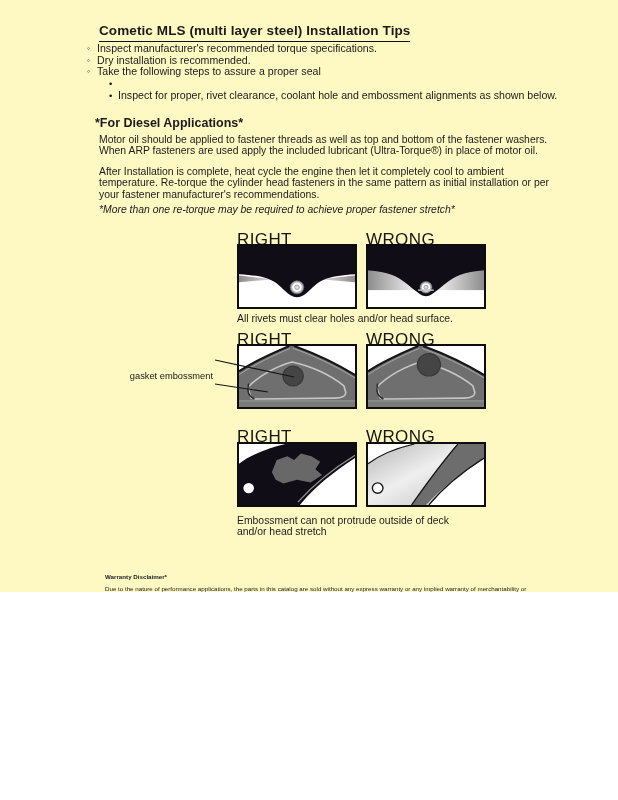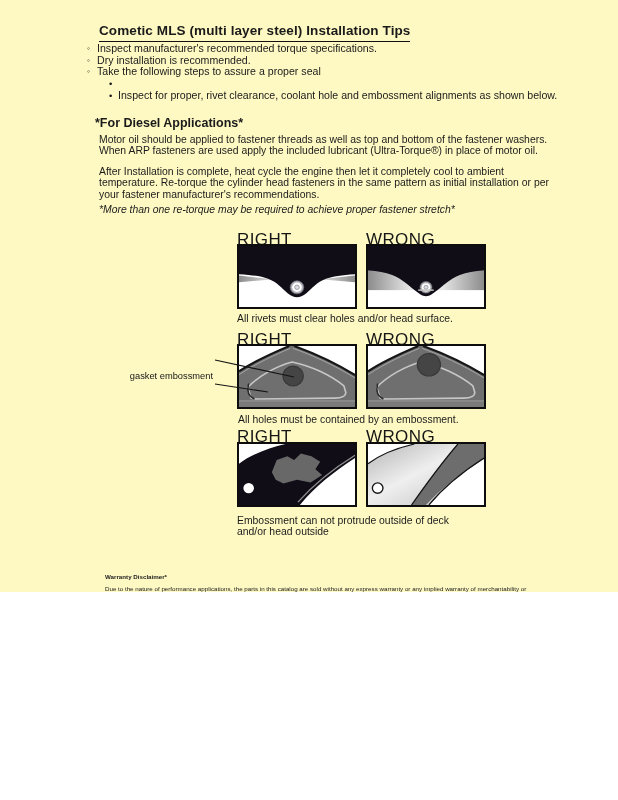--- a/index.html
+++ b/index.html
@@ -165,21 +165,20 @@
       <path d="M53,2.5 C38,9 18,18.5 0,30.5" stroke="#aeaeae" stroke-width="0.9" fill="none"></path>
       <path d="M56,2.5 C75,9.5 97,19.5 120,34" stroke="#aeaeae" stroke-width="0.9" fill="none"></path>
       <rect x="0" y="58.5" width="120" height="6.5" fill="#7a7a7a"></rect>
       <line x1="0" y1="58.5" x2="120" y2="58.5" stroke="#a2a2a2" stroke-width="0.9"></line>
       <path d="M12.5,55.5 L9,44 C20,32.5 38,21.5 55,17 C74,21 95,31 108.5,42.5 L110.5,49.5 C110.5,53.5 106,55.5 99,55.5 L20,56.5 C15.5,56.5 13.2,56.3 12.5,55.5 Z" stroke="#c6c6c6" stroke-width="1.7" fill="none" stroke-linejoin="round"></path>
       <path d="M10,40 C8,48 10,54 16,56.5" stroke="#2a2a2a" stroke-width="1.5" fill="none"></path>
       <circle cx="63" cy="20" r="12" fill="#454545" stroke="#383838" stroke-width="1.2"></circle>
     </svg>
   </div>
 
-  <div class="abs caption cap2">All holes must be contained by an embossment.</div>
 
   <div class="abs figlabel col-r row3-lab">RIGHT</div>
   <div class="abs figlabel col-w row3-lab">WRONG</div>
 
   <div class="abs fig-box col-r row3-box">
     <svg width="116" height="61" viewBox="0 0 120 65" preserveAspectRatio="none">
       <rect width="120" height="65" fill="#ffffff"></rect>
       <path d="M48,0 H120 V15 C99,29 79,45 63,65 L0,65 V21 C13,11 31,4 48,0 Z" fill="#100d17"></path>
       <path d="M120,12 C98,26 78,42 61,62" stroke="#8f8f8f" stroke-width="1.4" fill="none"></path>
       <path d="M34,30 L39,17 L50,13 L57,17 L64,10 L75,13 L84,19 L79,27 L86,33 L74,41 L60,38 L46,42 L38,38 Z" fill="#686868"></path>
@@ -201,21 +200,21 @@
       <path d="M93,0 H120 V16 C98,30 76,47 60,65 L45,65 C62,40 78,18 93,0 Z" fill="#6d6d6d"></path>
       <path d="M93,0 C78,18 62,40 45,65" stroke="#141414" stroke-width="1.3" fill="none"></path>
       <path d="M120,15 C99,29 79,45 63,65" stroke="#141414" stroke-width="1.3" fill="none"></path>
       <path d="M48,0 C31,4 13,11 0,21" stroke="#141414" stroke-width="1.2" fill="none"></path>
       <circle cx="10" cy="47" r="5.5" fill="#ffffff" stroke="#141414" stroke-width="1.4"></circle>
     </svg>
   </div>
 
   <div class="abs caption cap3">
     <div>Embossment can not protrude outside of deck</div>
-    <div>and/or head outside</div>
+    <div>and/or head stretch</div>
   </div>
 
   <svg class="abs overlay" width="618" height="800" viewBox="0 0 618 800">
     <line x1="215" y1="360" x2="294" y2="377" stroke="#141414" stroke-width="1.1"></line>
     <line x1="215" y1="384" x2="268" y2="392" stroke="#141414" stroke-width="1.1"></line>
   </svg>
 
   <div class="abs warranty wh">Warranty Disclaimer*</div>
   <div class="abs warranty wp1">Due to the nature of performance applications, the parts in this catalog are sold without any express warranty or any implied warranty of merchantability or fitness for a particular purpose.  Cometic Gasket Inc., shall not, under any circumstances, be liable for any special, incidental or consequential damages, including, person, party or property, but not limited to, damage, or loss of property or equipment, loss of profits or revenue, cost of purchased or replacement goods, or claims of customers of the purchase, which may arise and/or result from sale, installation or use of these parts.  Installation of these parts could adversely affect the motor manufacturers warranty coverage.</div>
   <div class="abs warranty wp2">

